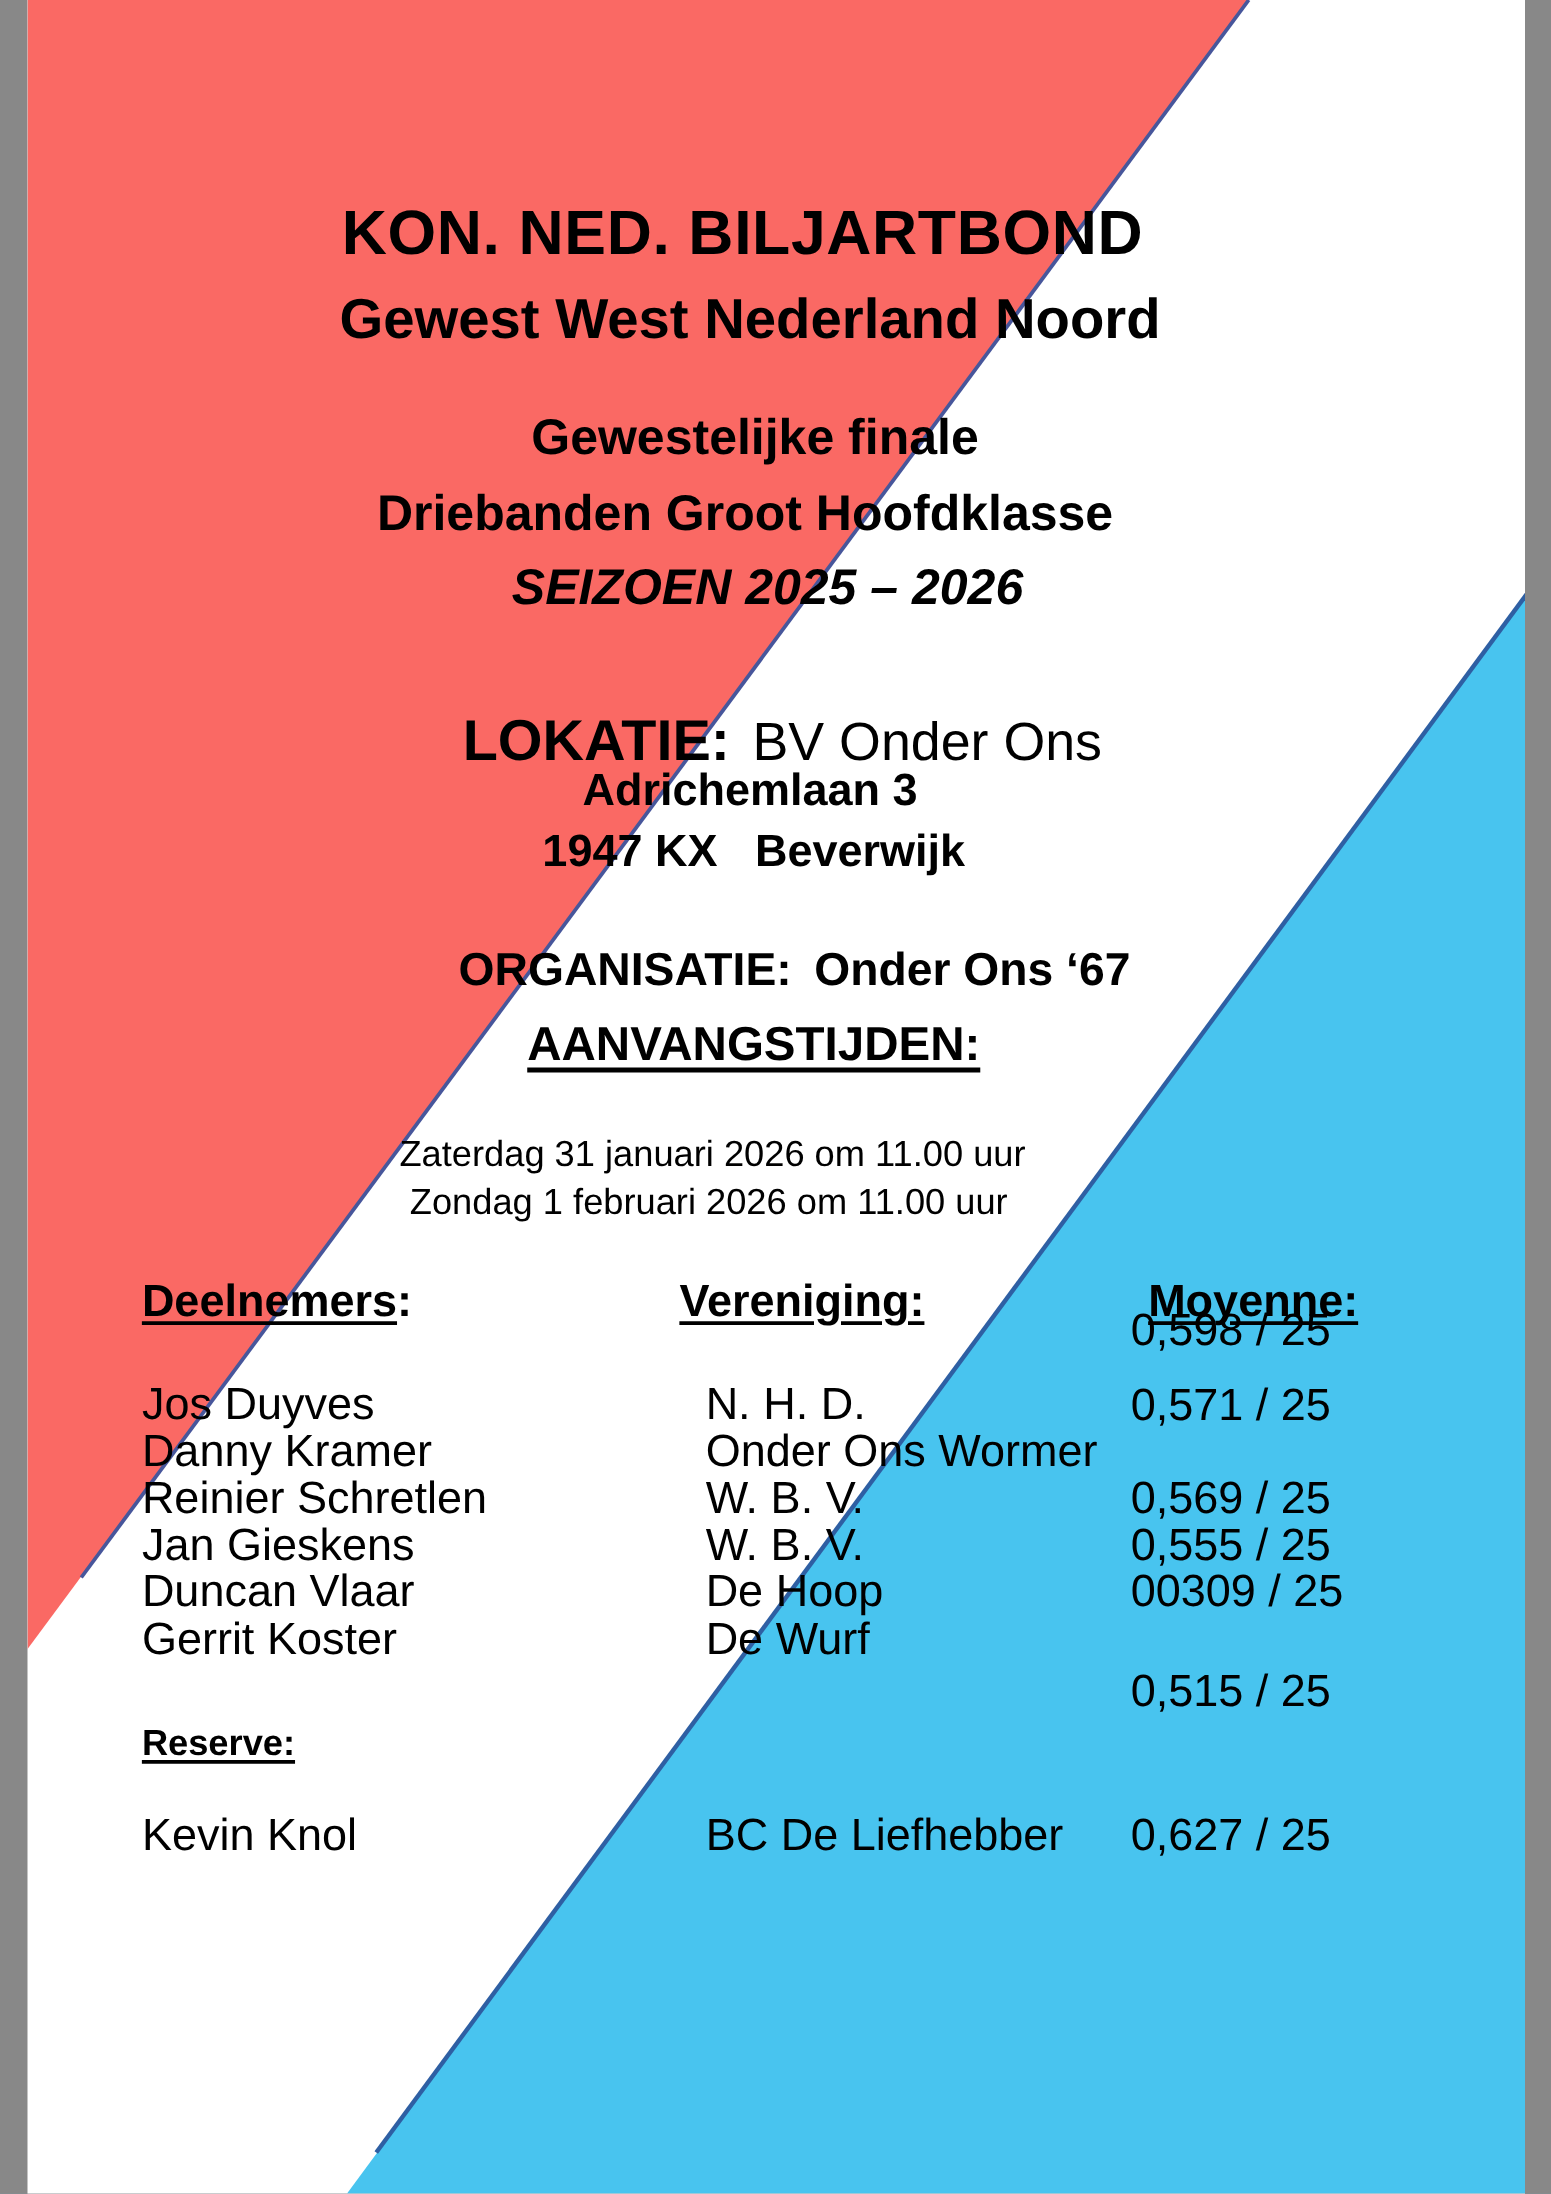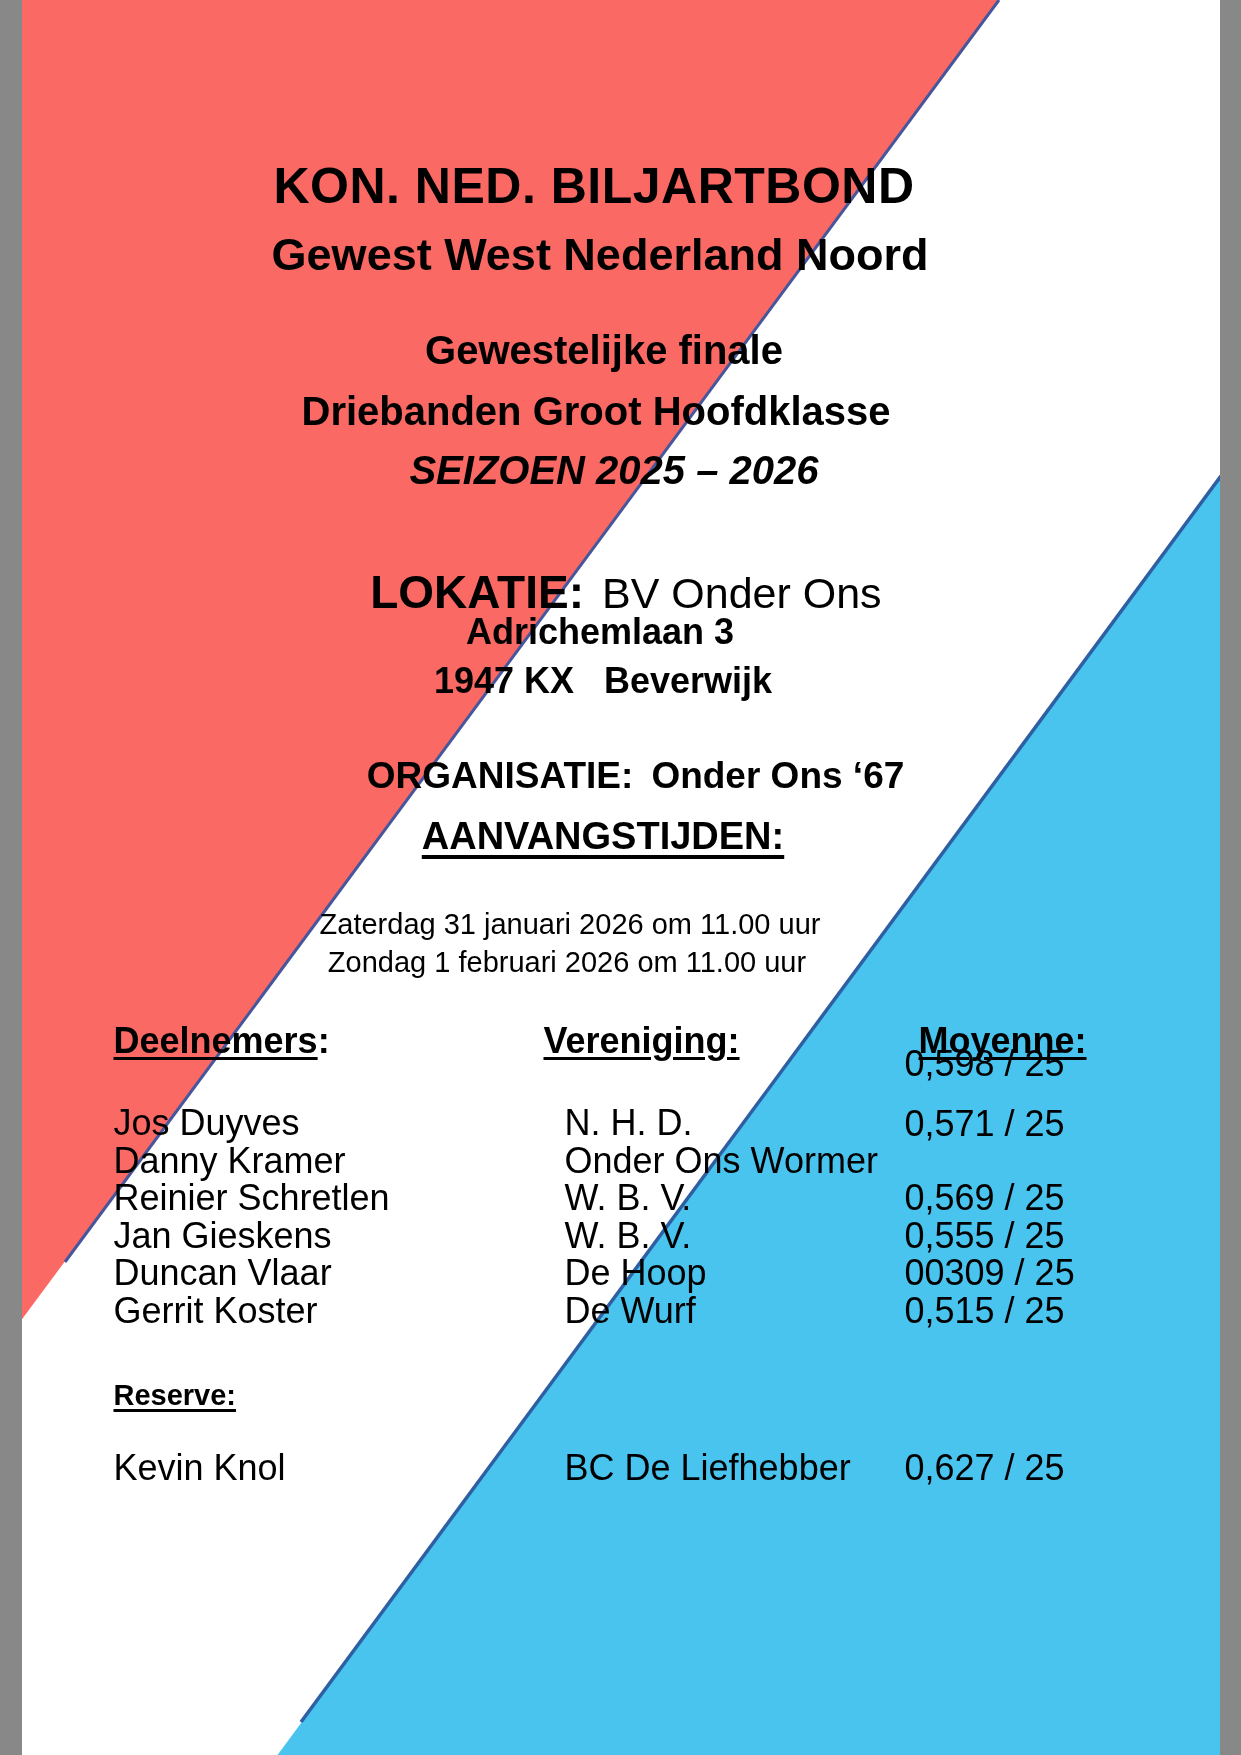--- a/index.html
+++ b/index.html
@@ -111,21 +111,21 @@
       <div class="cell col-avg" style="top:1216px">0,555 / 25</div>
     </div>
     <div>
       <div class="cell col-name" style="top:1253px">Duncan Vlaar</div>
       <div class="cell col-club" style="top:1253px">De Hoop</div>
       <div class="cell col-avg" style="top:1253px">00309 / 25</div>
     </div>
     <div>
       <div class="cell col-name" style="top:1291px">Gerrit Koster</div>
       <div class="cell col-club" style="top:1291px">De Wurf</div>
-      <div class="cell col-avg" style="top:1291px">0,515 / 25</div>
+      <div class="cell col-avg" style="top:1333px">0,515 / 25</div>
     </div>
 
     <div class="cell hdr t-reserve"><span class="u">Reserve:</span></div>
 
     <div>
       <div class="cell col-name res-row">Kevin Knol</div>
       <div class="cell col-club res-row">BC De Liefhebber</div>
       <div class="cell col-avg  res-row">0,627 / 25</div>
     </div>
   </div>

